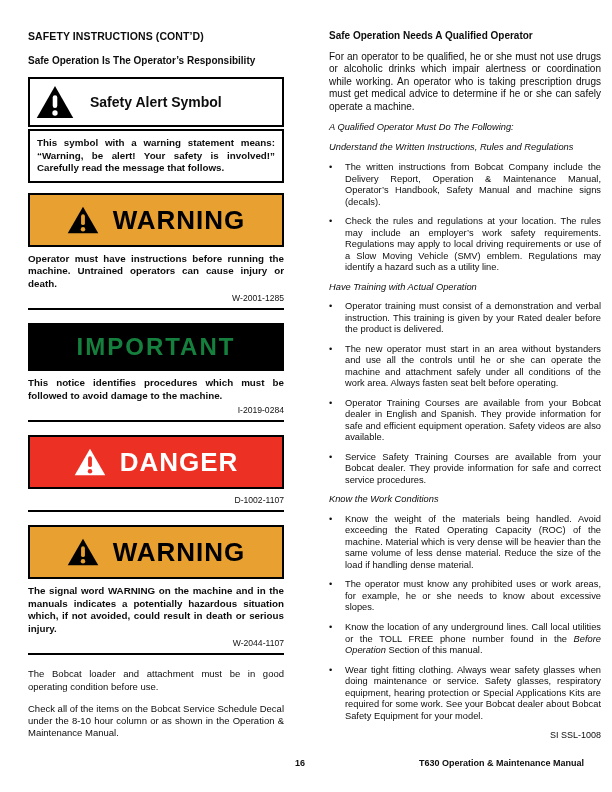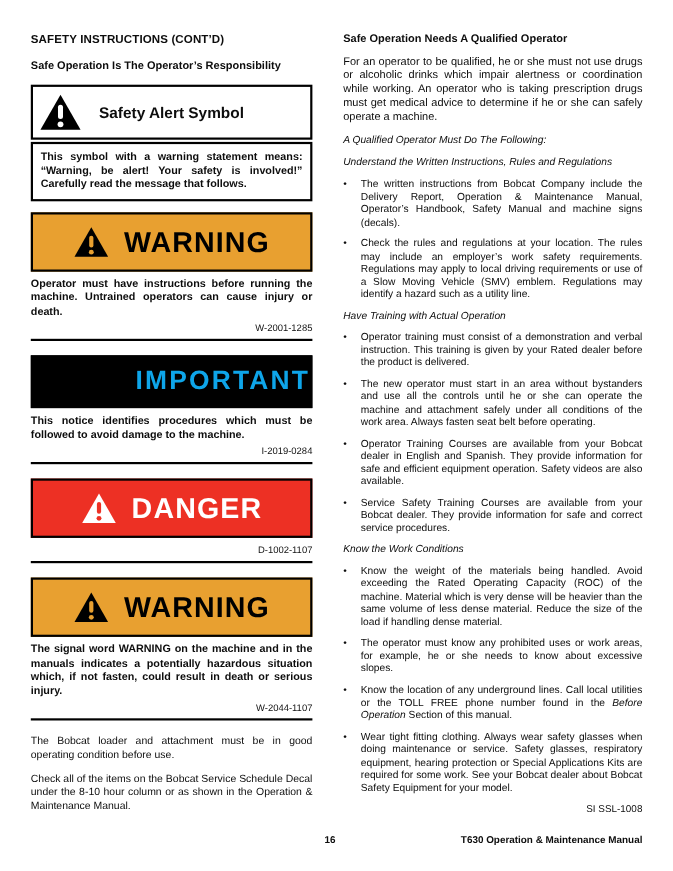--- a/index.html
+++ b/index.html
@@ -1,37 +1,37 @@
 <!DOCTYPE html>
 <html style="--warning-orange: #E8A030; --danger-red: #ED3024; --important-black: #000000;"><head>
 <meta charset="utf-8">
 <style>
   html,body{margin:0;padding:0;background:#fff;}
   body{
     width:612px;height:792px;position:relative;
     font-family:"Liberation Sans",sans-serif;
     color:#0d0d0d;-webkit-font-smoothing:antialiased;
   }
-  .page{box-sizing:border-box;width:612px;height:792px;padding:30px 28px 26px;position:relative;display:flex;gap:28px;}
+  .page{box-sizing:border-box;width:612px;height:792px;padding:30px 28px 26px;position:relative;display:flex;gap:45px;}
   .col-left{width:256px;flex:none;}
   .col-right{width:272px;flex:none;}
 
   
   .doc-title{font-size:10.5px;font-weight:bold;margin:0 0 13px;letter-spacing:.1px;}
   .doc-subtitle{font-size:10px;font-weight:bold;margin:0 0 11px;}
 
   .alert-top{border:2px solid #000;display:flex;align-items:center;gap:16px;padding:6px 6px;}
   .alert-top .alert-title{font-size:14px;font-weight:bold;}
   .alert-bottom{border:2px solid #000;margin-top:2px;padding:6px 7px;font-size:9.8px;font-weight:bold;text-align:justify;line-height:1.28;}
 
   .signal-box{border:2px solid #000;display:flex;align-items:center;justify-content:center;gap:14px;height:50px;margin:0 0 6px;}
   .signal-box .signal-word{font-weight:bold;font-size:26px;letter-spacing:1px;line-height:1;}
   .signal-box.warning{background:var(--warning-orange,#E8A030);color:#000;}
   .signal-box.danger{background:var(--danger-red,#ED3024);color:#fff;}
-  .signal-box.important{background:var(--important-black,#000);color:#0ea5e9;height:44px;justify-content:flex-end;}
+  .signal-box.important{background:var(--important-black,#000);color:#15803d;height:44px;}
   .signal-box.important .signal-word{font-size:24px;letter-spacing:2px;}
 
   .tri{display:block;}
   .tri .body{fill:#000;}
   .tri .mark{fill:#fff;}
   .signal-box.warning .tri .body{fill:#000;}
   .signal-box.warning .tri .mark{fill:var(--warning-orange,#E8A030);}
   .signal-box.danger .tri .body{fill:#fff;}
   .signal-box.danger .tri .mark{fill:var(--danger-red,#ED3024);}
 
@@ -118,21 +118,21 @@
 
     <section>
       <div class="signal-box warning">
         <svg class="tri" width="32" height="28" viewBox="0 0 100 88" aria-hidden="true">
           <path class="body" d="M50 2 L98 86 L2 86 Z"></path>
           <rect class="mark" x="44" y="26" width="12" height="34" rx="6"></rect>
           <circle class="mark" cx="50" cy="73" r="7"></circle>
         </svg>
         <span class="signal-word">WARNING</span>
       </div>
-      <p class="notice-text">The signal word WARNING on the machine and in the manuals indicates a potentially hazardous situation which, if not fasten, could result in death or serious injury.</p>
+      <p class="notice-text">The signal word WARNING on the machine and in the manuals indicates a potentially hazardous situation which, if not avoided, could result in death or serious injury.</p>
       <div class="notice-code">W-2044-1107</div>
       <hr class="rule">
     </section>
 
     <p class="plain-para">The Bobcat loader and attachment must be in good operating condition before use.</p>
     <p class="plain-para">Check all of the items on the Bobcat Service Schedule Decal under the 8-10 hour column or as shown in the Operation &amp; Maintenance Manual.</p>
   </div>
 
   <div class="col-right">
     <h2 class="r-heading">Safe Operation Needs A Qualified Operator</h2>

